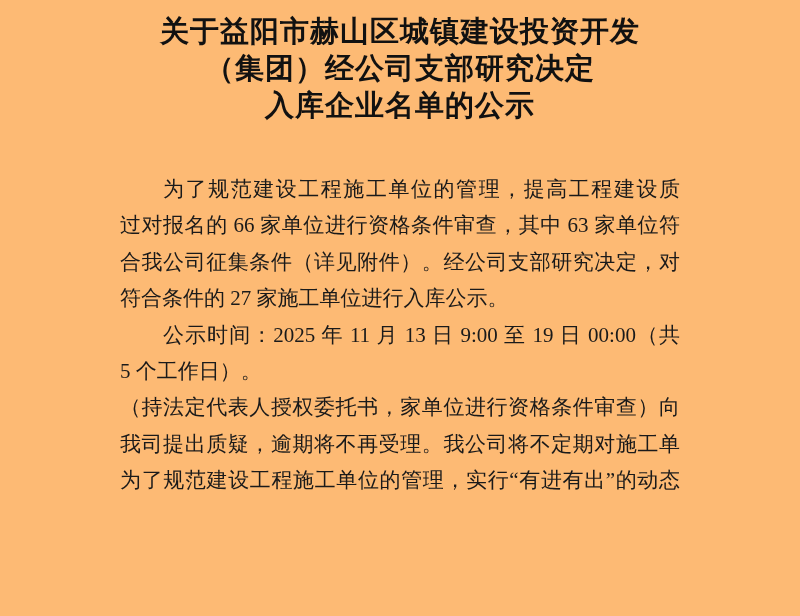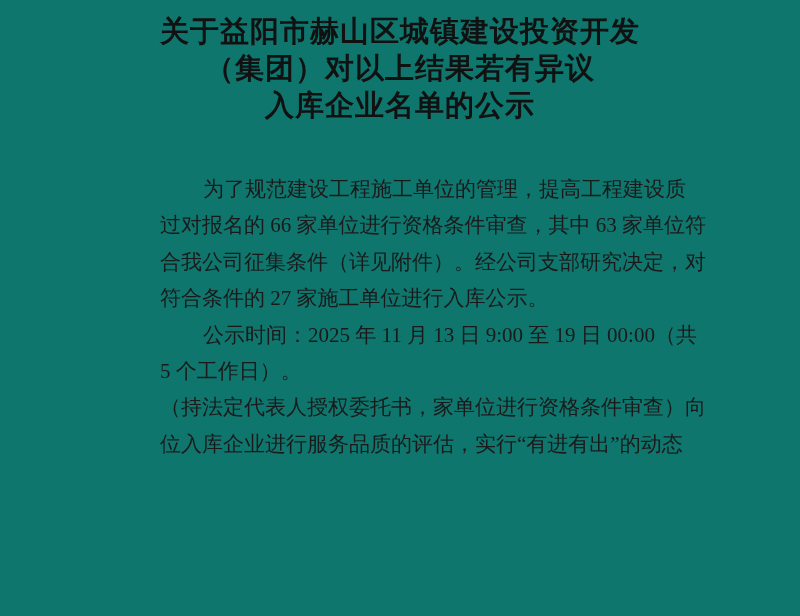--- a/index.html
+++ b/index.html
@@ -6,21 +6,21 @@
   html, body {
     width: 800px;
     height: 616px;
     background: #ffffff;
     overflow: hidden;
   }
   .doc {
     position: relative;
     width: 800px;
     height: 616px;
-    background: #0f766e;
+    background: #fdba74;
     color: #1a1a1a;
   }
   .doc-title {
     position: absolute;
     top: 13px;
     left: 0;
     right: 0;
     text-align: center;
     font-family: "Liberation Sans", "DejaVu Sans", sans-serif;
     font-weight: bold;
@@ -41,50 +41,50 @@
     color: #1a1a1a;
   }
   .para { display: block; }
   .line {
     display: block;
     height: 36.4px;
     line-height: 36.4px;
     text-align: justify;
     text-align-last: justify;
     white-space: nowrap;
-    margin-left: 40px;
   }
   .line.first { padding-left: 43px; }
   .line.last { text-align-last: left; }
 </style>
 </head>
 <body>
 
 <div class="doc">
 
   <div class="doc-title">
     <span class="title-line">关于益阳市赫山区城镇建设投资开发</span>
-    <span class="title-line">（集团）对以上结果若有异议</span>
+    <span class="title-line">（集团）经公司支部研究决定</span>
     <span class="title-line">入库企业名单的公示</span>
   </div>
 
   <div class="doc-body">
 
     <div class="para">
       <span class="line first">为了规范建设工程施工单位的管理，提高工程建设质</span>
       <span class="line">过对报名的 66 家单位进行资格条件审查，其中 63 家单位符</span>
       <span class="line">合我公司征集条件（详见附件）。经公司支部研究决定，对</span>
       <span class="line last">符合条件的 27 家施工单位进行入库公示。</span>
     </div>
 
     <div class="para">
       <span class="line first">公示时间：2025 年 11 月 13 日 9:00 至 19 日 00:00（共</span>
       <span class="line last">5 个工作日）。</span>
     </div>
 
     <div class="para">
       <span class="line">（持法定代表人授权委托书，家单位进行资格条件审查）向</span>
-      <span class="line">位入库企业进行服务品质的评估，实行“有进有出”的动态</span>
+      <span class="line">我司提出质疑，逾期将不再受理。我公司将不定期对施工单</span>
+      <span class="line">为了规范建设工程施工单位的管理，实行“有进有出”的动态</span>
     </div>
 
   </div>
 
 </div>
 
 </body></html>

